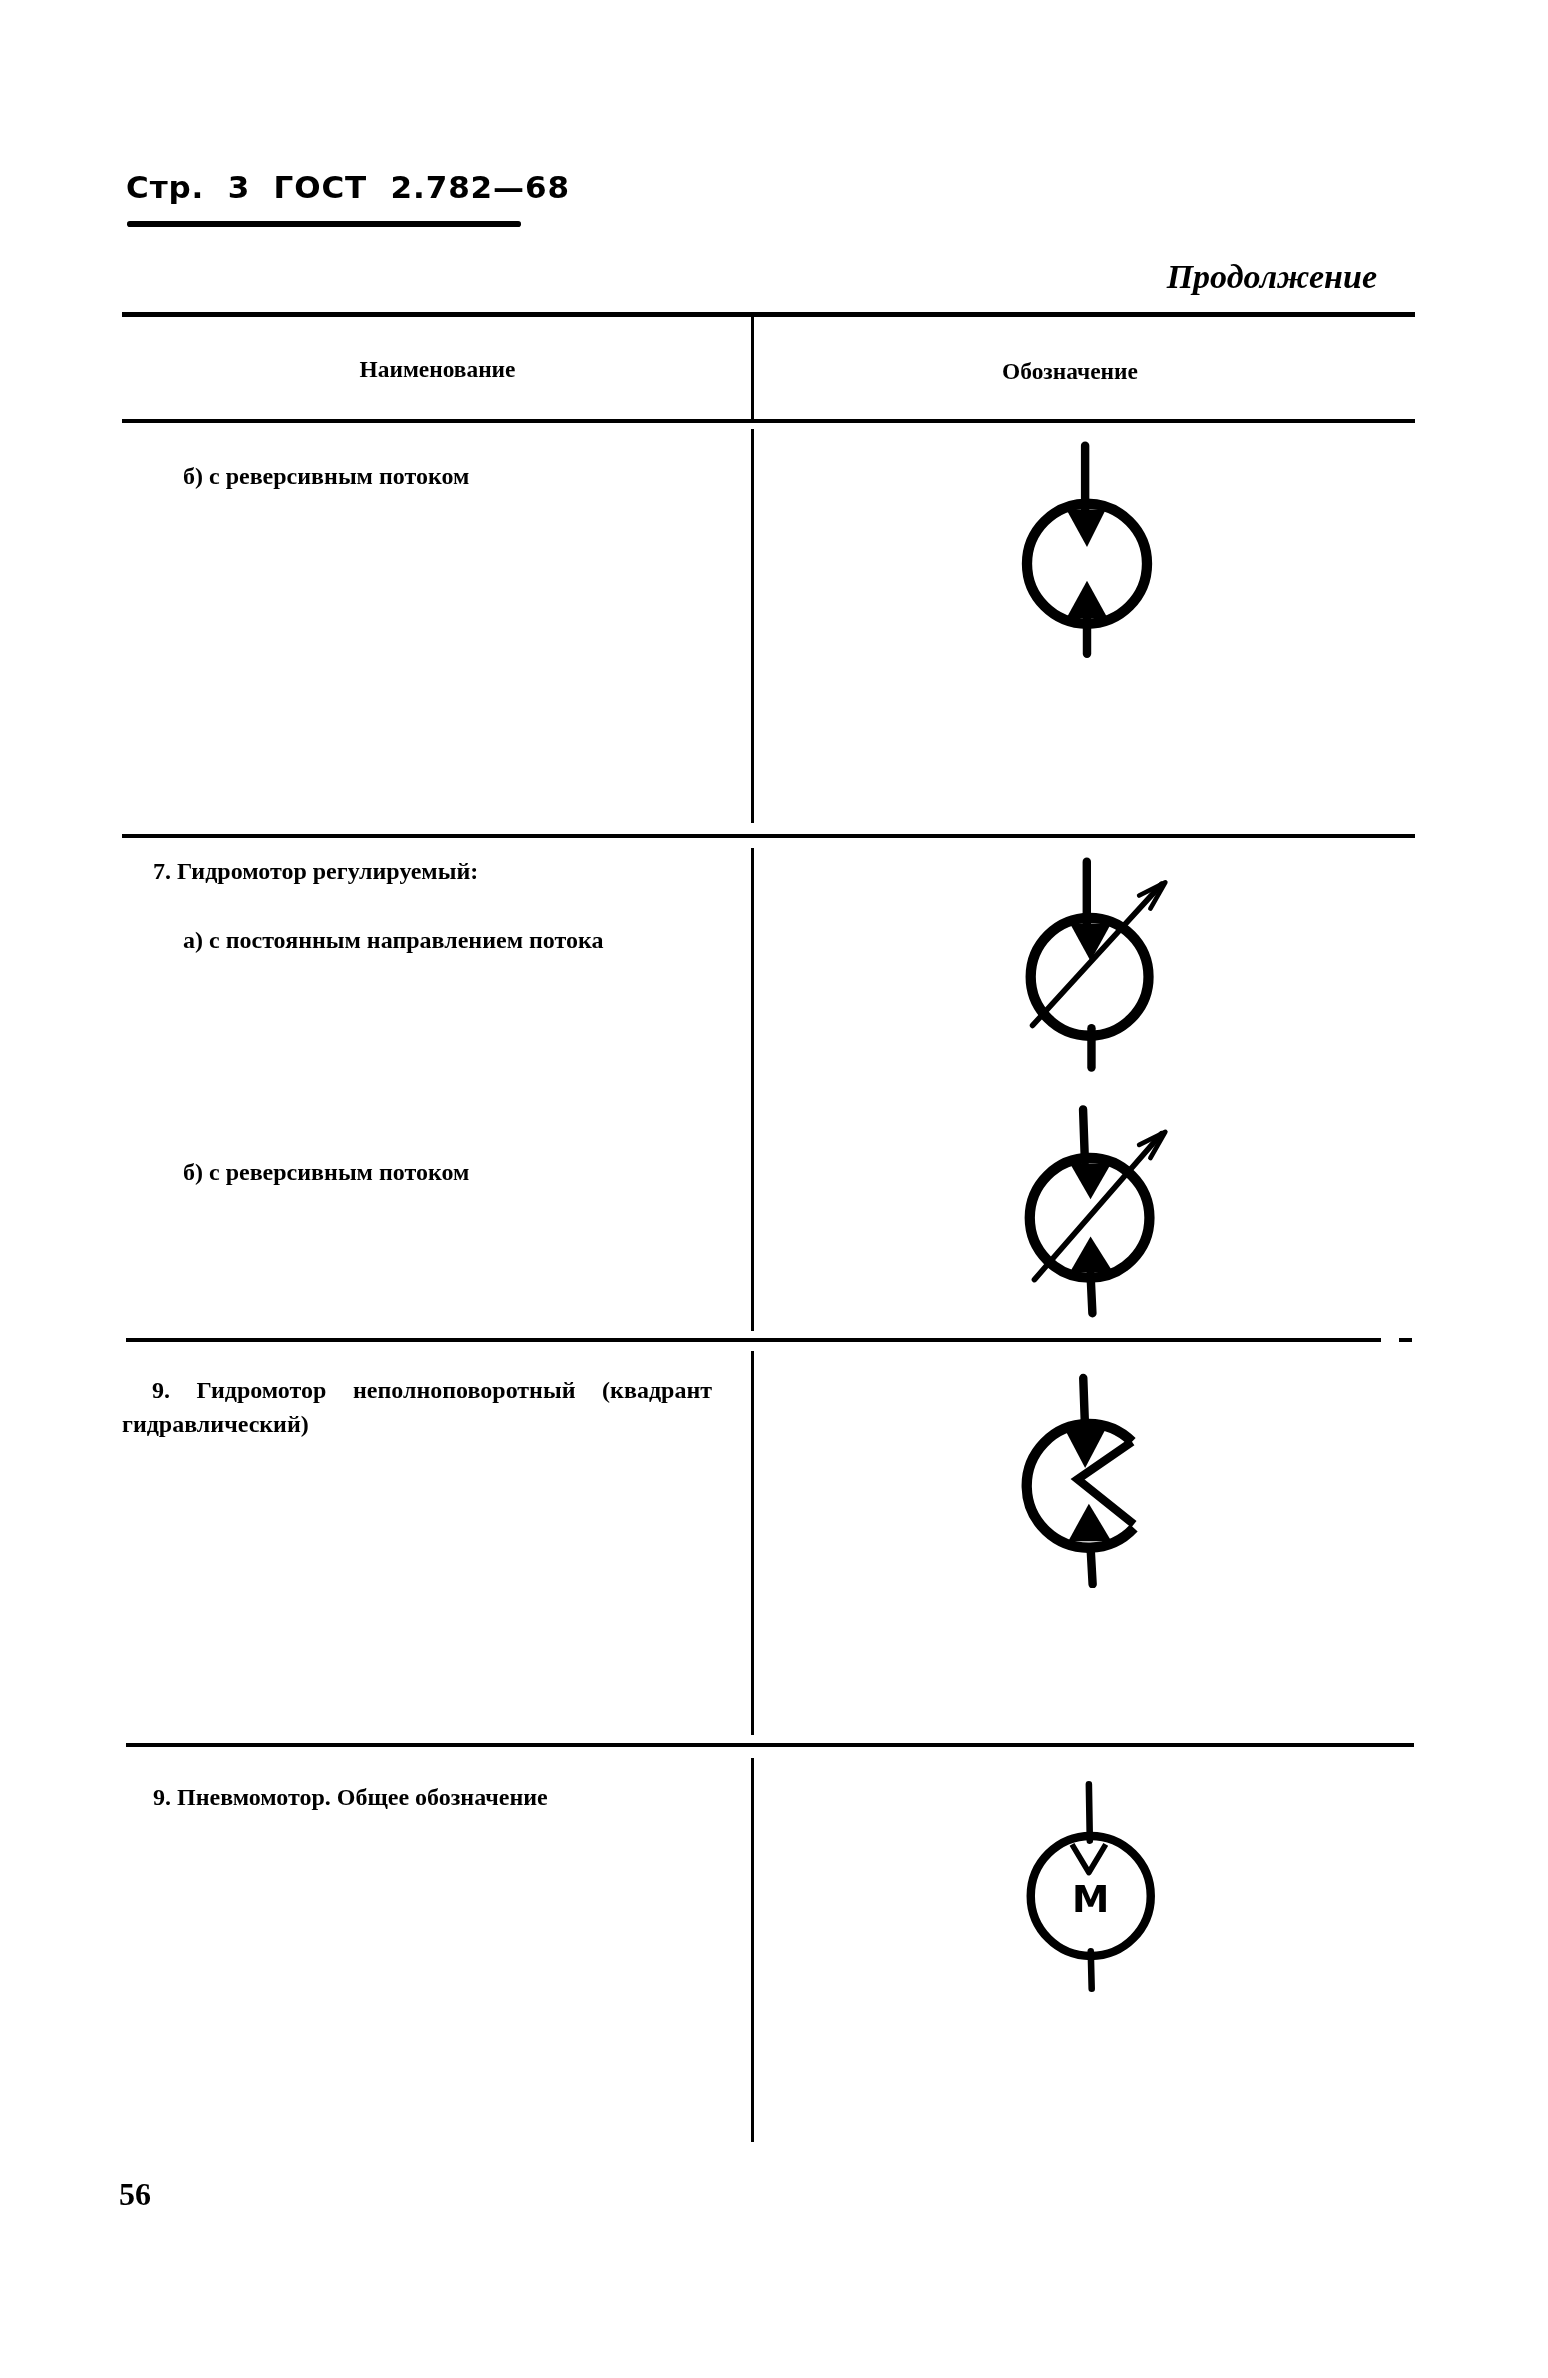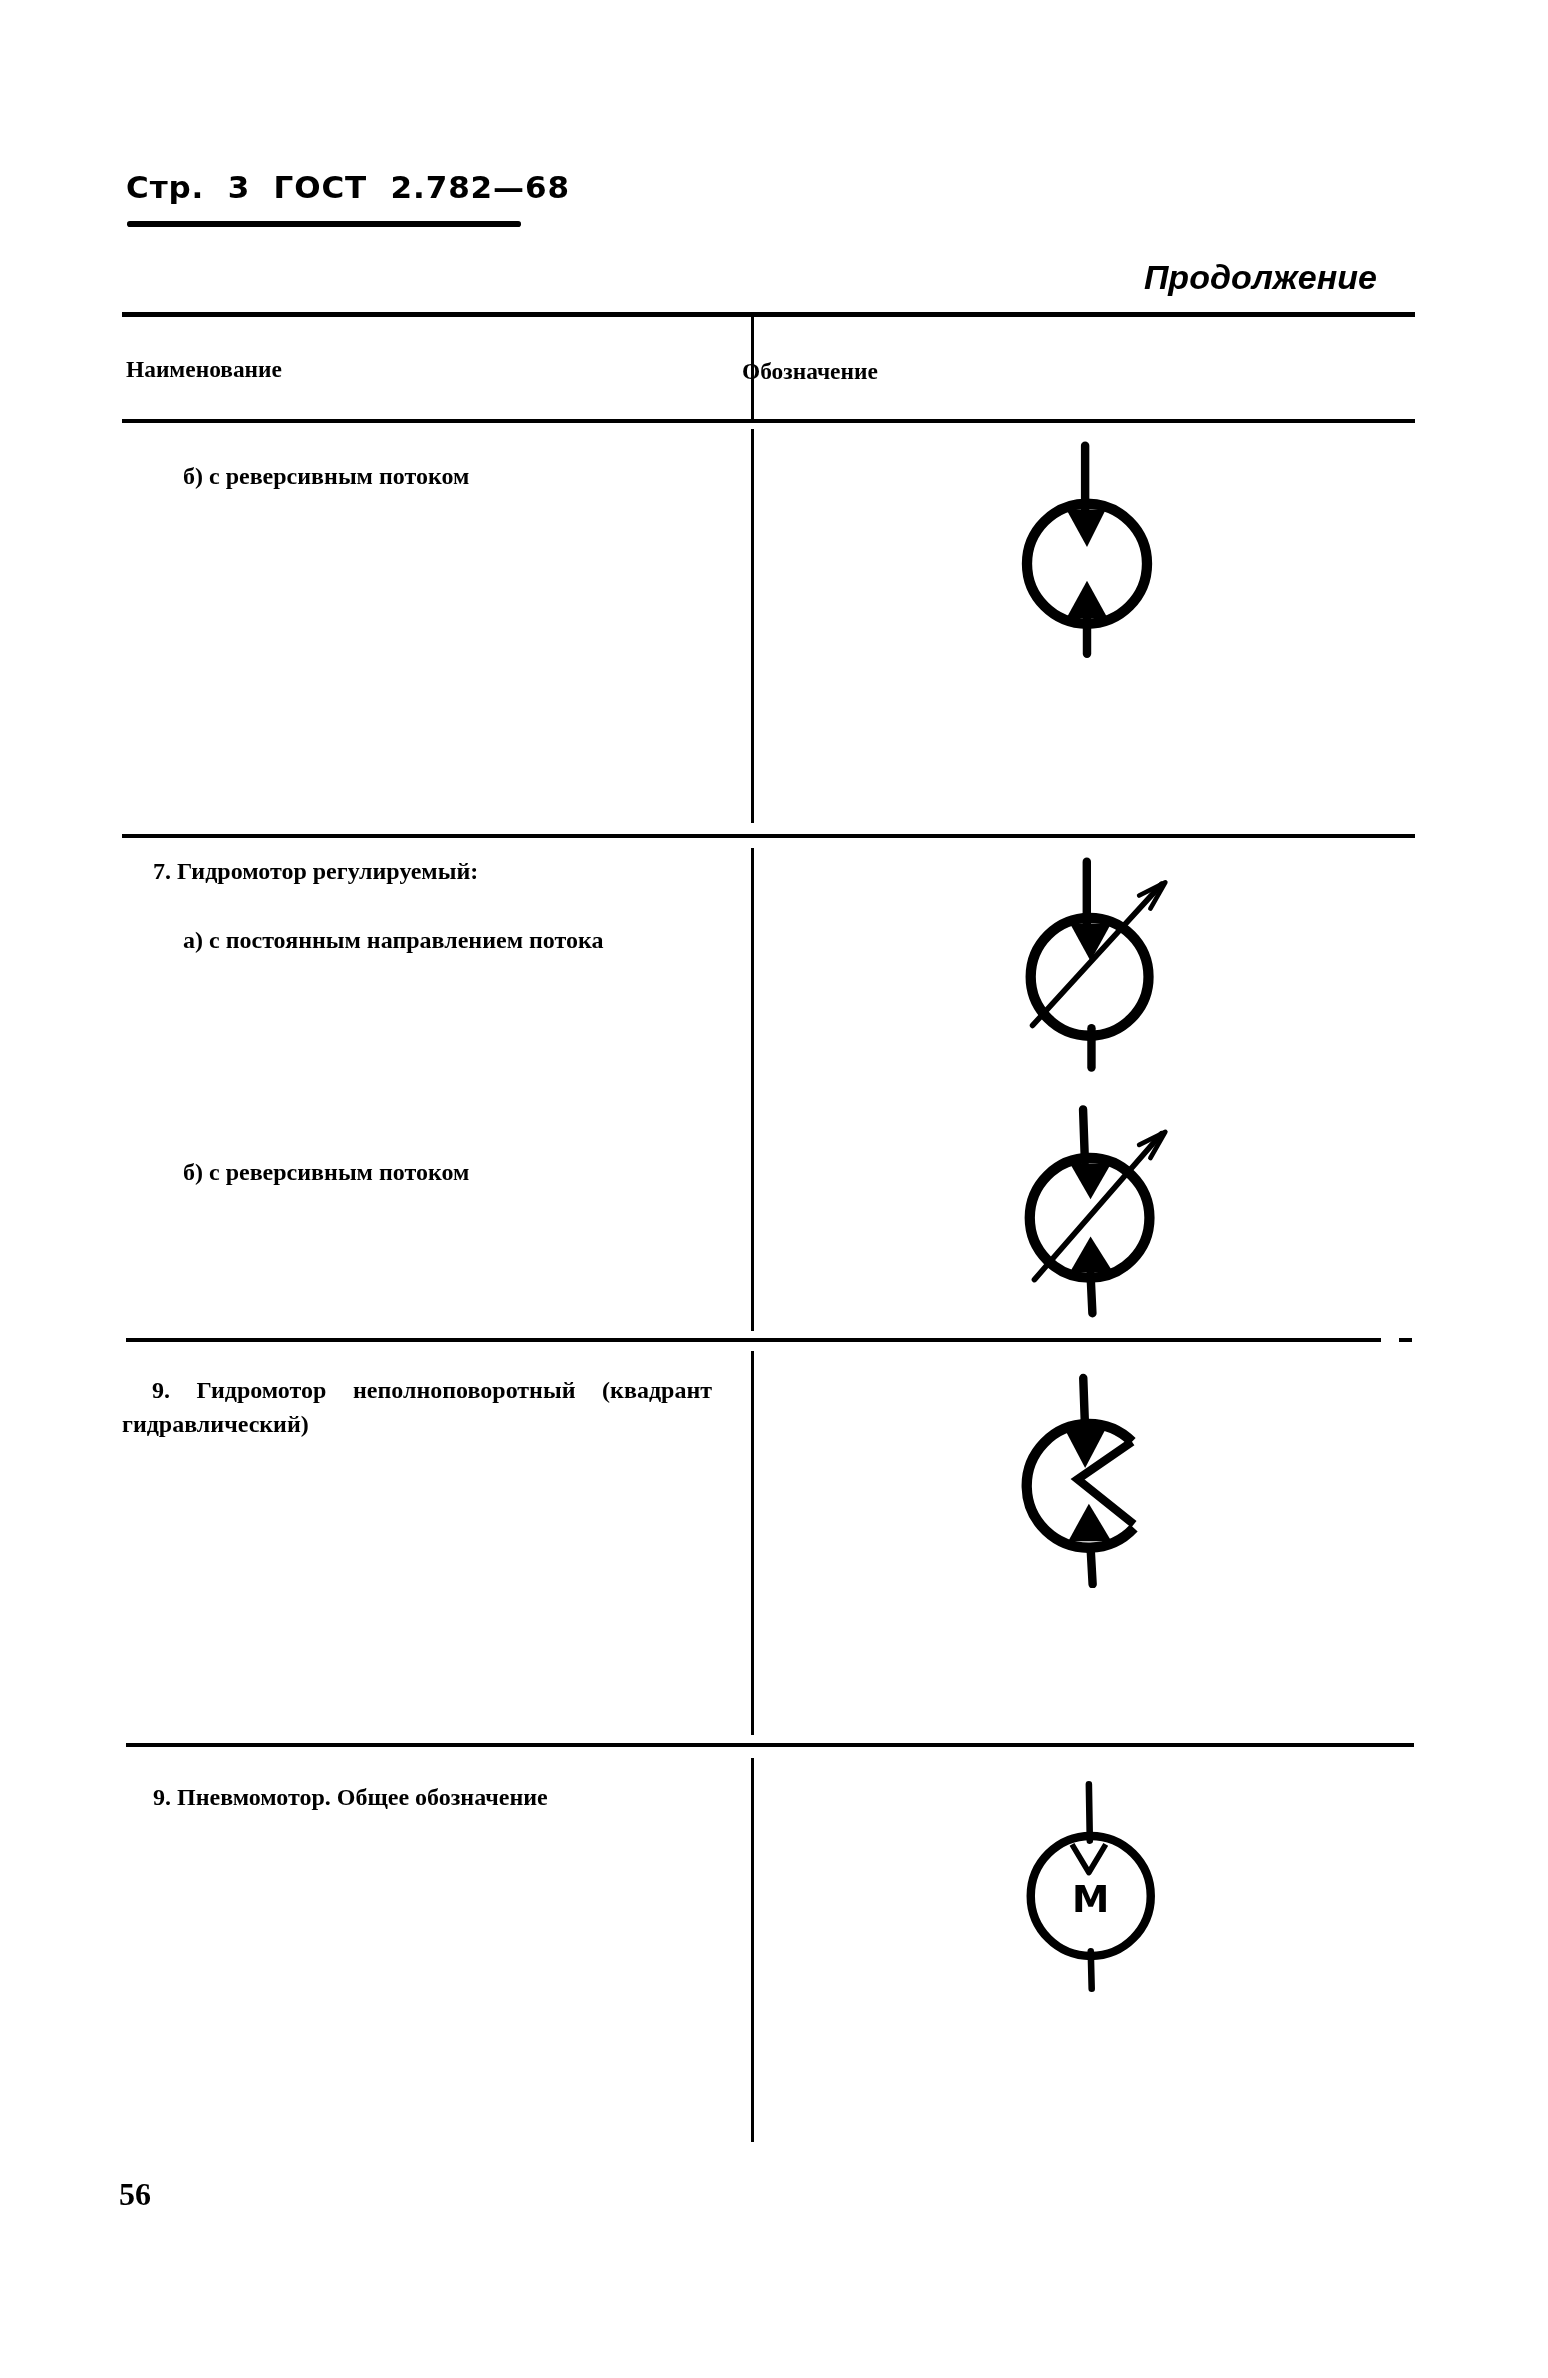--- a/index.html
+++ b/index.html
@@ -1,22 +1,22 @@
 <!DOCTYPE html>
 <html style="font-size:15px"><head>
   <meta charset="utf-8">
   <style>
     html, body { margin: 0; padding: 0; background: #ffffff; }
     body { width: 1549px; height: 2379px; position: relative; overflow: hidden; color: #000; font-family: "Liberation Serif", serif; }
     .header { position: absolute; left: 126px; top: 169px; font-family: "DejaVu Sans", sans-serif; font-weight: bold; font-size: 31px; letter-spacing: 0.9px; white-space: pre; }
     .header-rule { position: absolute; left: 127px; top: 221px; width: 394px; height: 5.6px; background: #000; border-radius: 2.8px; }
-    .continued { position: absolute; right: 172px; top: 258px; font-style: italic; font-weight: bold; font-size: 34px; font-family: Liberation Sans, sans-serif; }
+    .continued { position: absolute; right: 172px; top: 258px; font-style: italic; font-weight: bold; font-size: 34px; font-family: Liberation Serif, serif; }
     .hline { position: absolute; background: #000; height: 4.7px; }
     .vline { position: absolute; background: #000; width: 2.8px; }
-    .col-head { position: absolute; font-weight: bold; font-size: 23.4px; text-align: left; font-family: "Liberation Serif", serif; }
+    .col-head { position: absolute; font-weight: bold; font-size: 23.4px; text-align: center; font-family: "Liberation Serif", serif; }
     .row-text { position: absolute; font-weight: bold; font-size: 24px; line-height: 34px; font-family: "Liberation Serif", serif; }
     .justify { text-align: justify; text-align-last: left; }
     .sym { position: absolute; }
     .page-num { position: absolute; left: 119px; top: 2176px; font-weight: bold; font-size: 32px; font-family: "Liberation Serif", serif; }
   </style>
 </head>
 <body>
 
 <div class="header">Стр.  3  ГОСТ  2.782—68</div>
 <div class="header-rule"></div>

